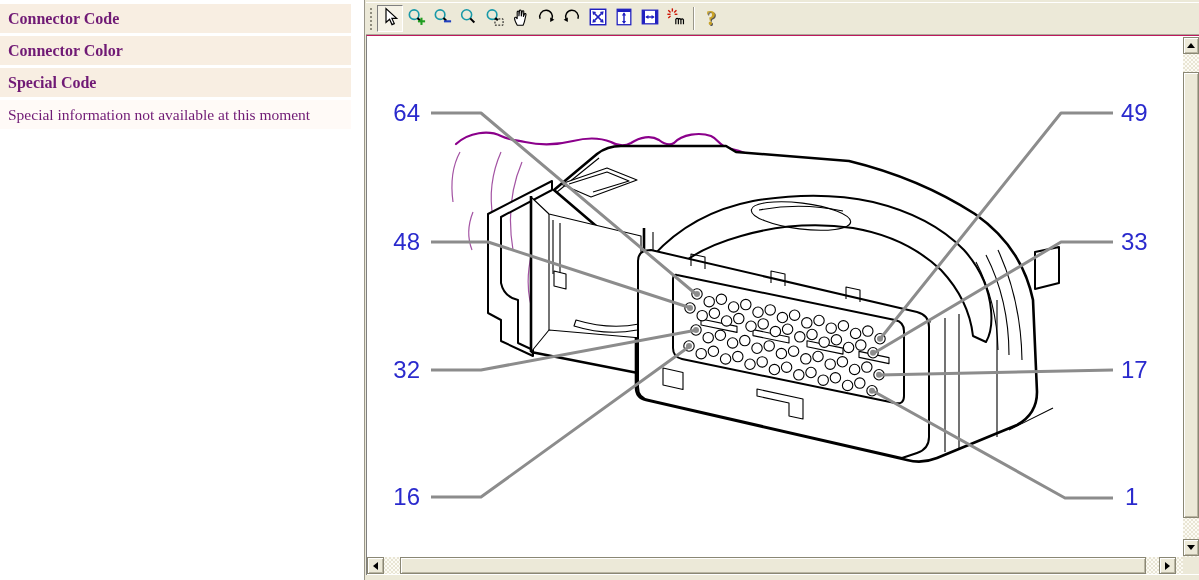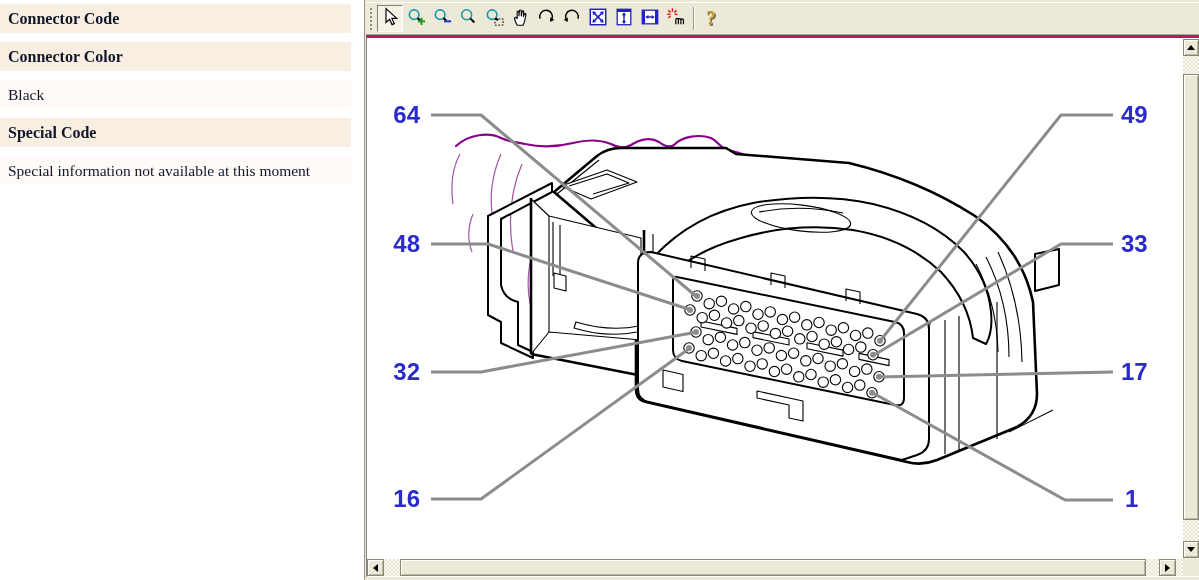--- a/index.html
+++ b/index.html
@@ -1,22 +1,22 @@
 <!DOCTYPE html>
 <html><head>
 <meta charset="utf-8">
 <style>
   html,body{margin:0;padding:0;background:#fff;}
   body{width:1199px;height:580px;overflow:hidden;font-family:"Liberation Serif",serif;}
   .app{position:relative;width:1199px;height:580px;background:#fff;}
 
   
   .info-panel{position:absolute;left:0;top:4px;width:351px;}
-  .info-row{height:29px;line-height:29px;padding-left:8px;margin-bottom:9px;
-            font-size:16px;color:#0f172a;white-space:nowrap;overflow:hidden;}
+  .info-row{height:29px;line-height:29px;padding-left:8px;margin-bottom:3px;
+            font-size:16px;color:#701a75;white-space:nowrap;overflow:hidden;}
   .info-row.header{background:#F8EEE2;font-weight:bold;}
   .info-row.value{background:#FFFAF7;font-size:15.5px;}
 
   .v-divider{position:absolute;left:364px;top:0;width:1px;height:580px;background:#9a978a;}
 
   
   .viewer{position:absolute;left:365px;top:0;width:834px;height:580px;background:#ECE9D8;}
 
   .toolbar{position:absolute;left:1px;top:2px;right:0;height:31px;background:#ECE9D8;
            border-top:1px solid #fff;border-bottom:1px solid #ACA899;
@@ -26,21 +26,21 @@
            background-size:4px 4px;}
   .tbtn{width:26px;height:27px;display:flex;align-items:center;justify-content:center;
         background:transparent;border:1px solid transparent;padding:0;cursor:default;}
   .tbtn.selected{background:#F5F2E6;border-color:#808080 #fff #fff #808080;border-style:solid;}
   .tsep{width:1px;height:23px;background:#9a978a;margin:0 5px 0 4px;box-shadow:1px 0 0 #fff;}
   .help-btn{font-family:"Liberation Serif",serif;font-weight:bold;font-size:20px;
             color:#C9A227;text-shadow:1px 1px 0 #555;background:none;border:none;width:24px;height:27px;}
 
   
   .canvas{position:absolute;left:1px;top:35px;width:832px;height:539px;
-          border-left:1px solid #808080;border-top:3px solid #be185d;background:#fff;font-weight:bold;}
+          border-left:1px solid #808080;border-top:1px solid #be185d;background:#fff;}
   .drawing{position:absolute;left:1px;top:1px;}
 
   .sb-track{position:absolute;background-color:#fcfbf5;
     background-image:linear-gradient(45deg,#e9e5d4 25%,transparent 25%,transparent 75%,#e9e5d4 75%),
                      linear-gradient(45deg,#e9e5d4 25%,transparent 25%,transparent 75%,#e9e5d4 75%);
     background-size:4px 4px;background-position:0 0,2px 2px;}
   .vscroll{top:1px;right:0;width:16px;height:520px;}
   .hscroll{left:0;top:521px;width:816px;height:17px;}
   .sb-piece{position:absolute;background:#ECE9D8;border:1px solid #8a8774;
             box-shadow:inset 1px 1px 0 #fff, inset -1px -1px 0 #b9b5a2;
@@ -68,21 +68,20 @@
   .callout-label{fill:#2A2ACD;font-family:"Liberation Sans",sans-serif;font-size:24px;}
 </style>
 </head>
 <body>
 
 <div class="app">
 
   <aside class="info-panel">
     <div class="info-row header">Connector Code</div>
     <div class="info-row header">Connector Color</div>
-    <div class="info-row value">Black</div>
     <div class="info-row header">Special Code</div>
     <div class="info-row value">Special information not available at this moment</div>
   </aside>
 
   <div class="v-divider"></div>
 
   <section class="viewer">
 
     <div class="toolbar">
       <div class="gripper"></div>

